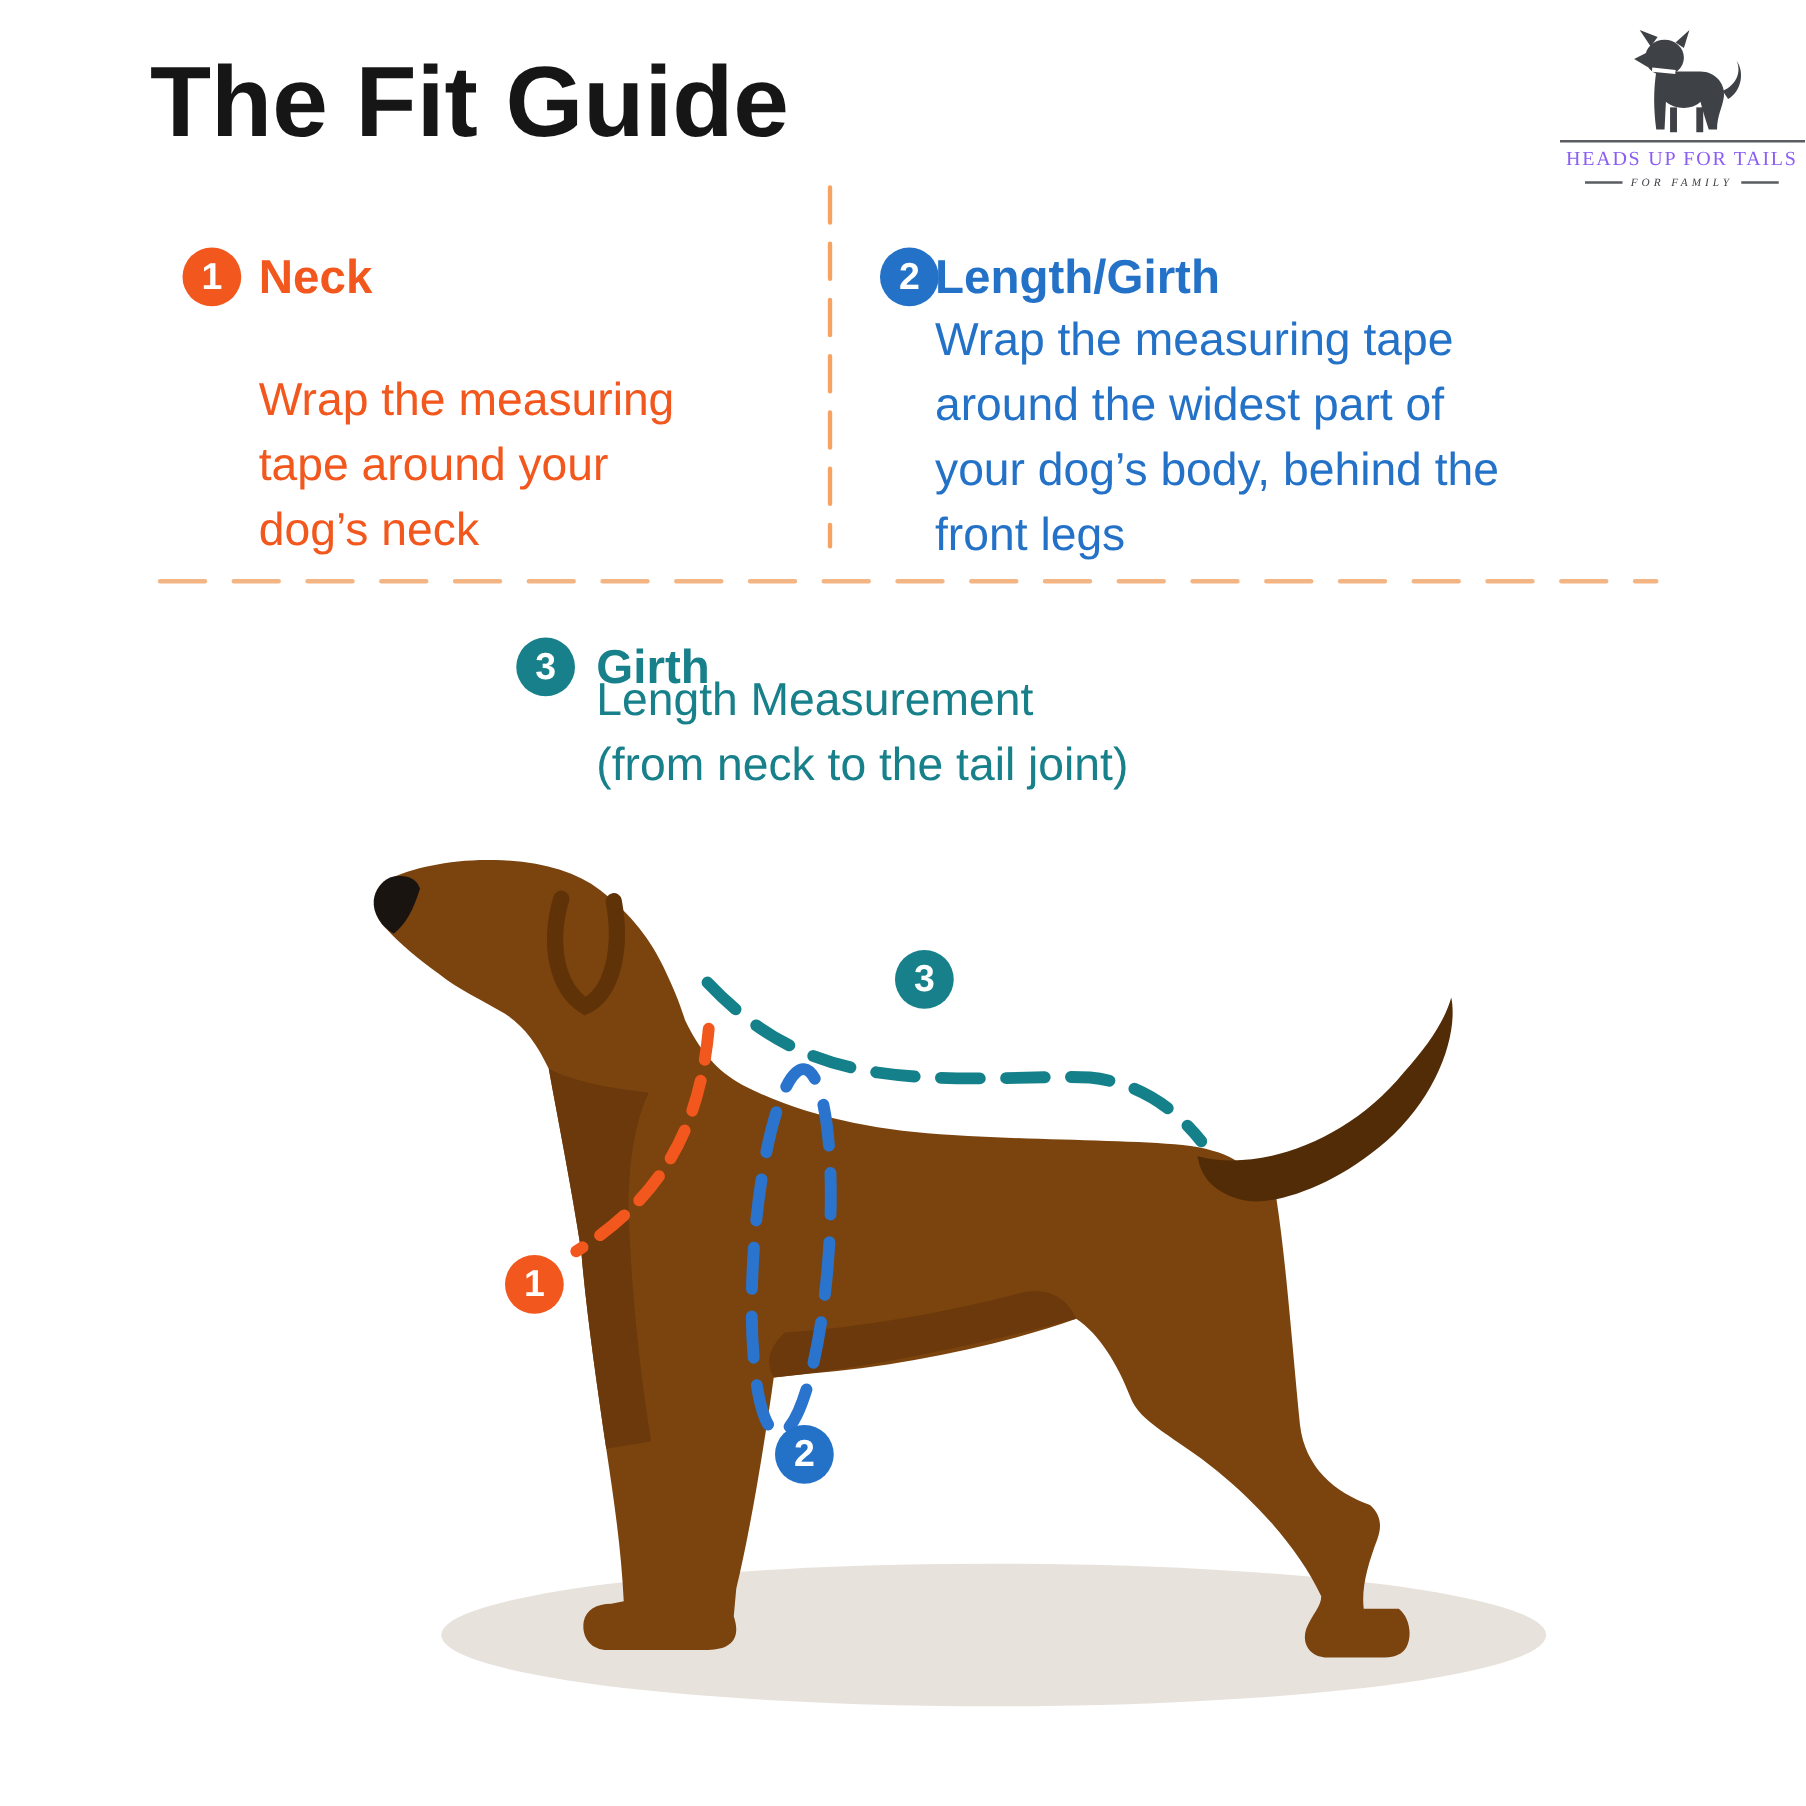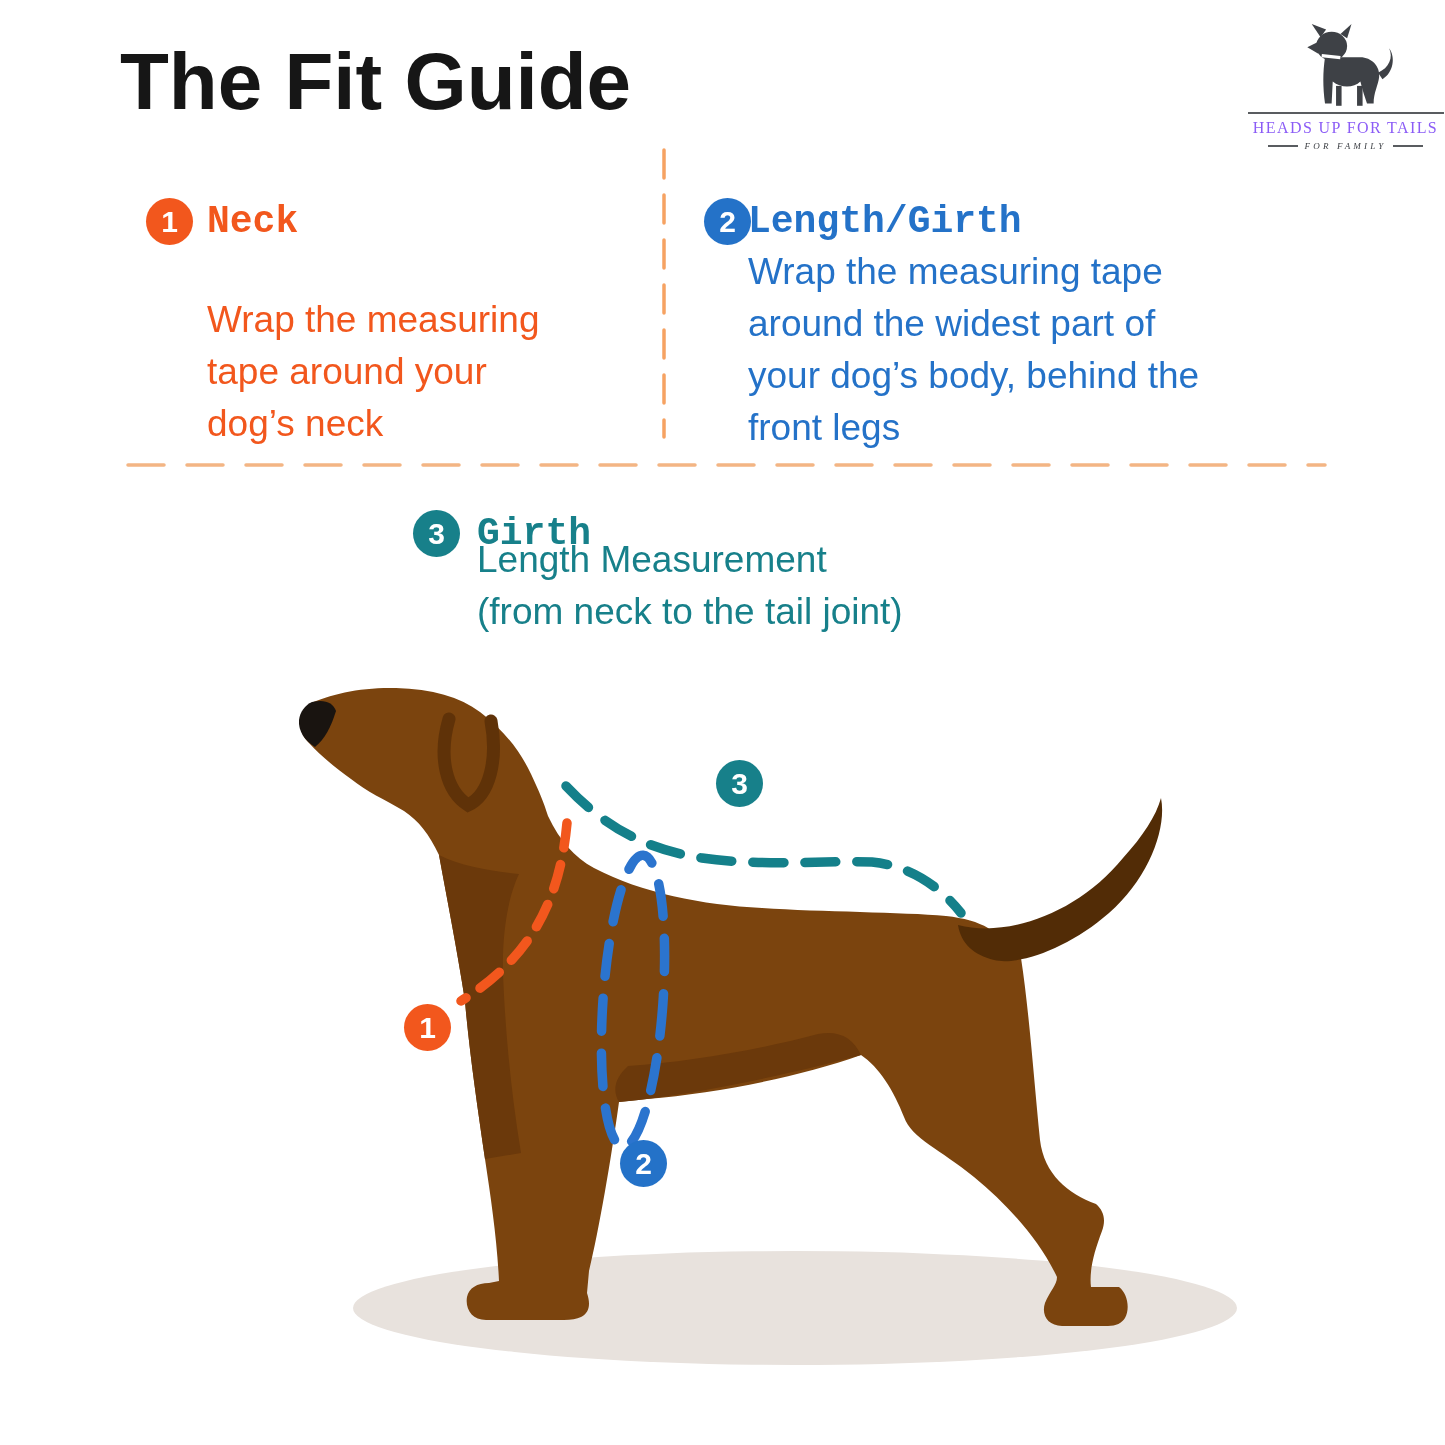--- a/index.html
+++ b/index.html
@@ -24,21 +24,21 @@
   .logo-tagline{
     font-family:"Liberation Serif","DejaVu Serif",serif;font-size:9px;letter-spacing:3.2px;
     color:#3E4146;white-space:nowrap;
   }
   
   .badge{
     position:absolute;width:47px;height:47px;border-radius:50%;
     display:flex;align-items:center;justify-content:center;
     color:#fff;font-size:30px;font-weight:700;line-height:1;
   }
-  .sec-label{position:absolute;font-size:38px;font-weight:700;line-height:48px;white-space:nowrap;font-family:Liberation Mono, monospace;}
+  .sec-label{position:absolute;font-size:38px;font-weight:700;line-height:48px;white-space:nowrap;}
   .sec-desc{position:absolute;font-size:37px;font-weight:500;line-height:52px;white-space:pre-line;}
   
   .art{position:absolute;left:0;top:0;width:1445px;height:1445px;}
 </style>
 </head>
 <body>
 
 <div id="canvas">
 
   <svg class="art" viewBox="0 0 1445 1445" aria-hidden="true">

